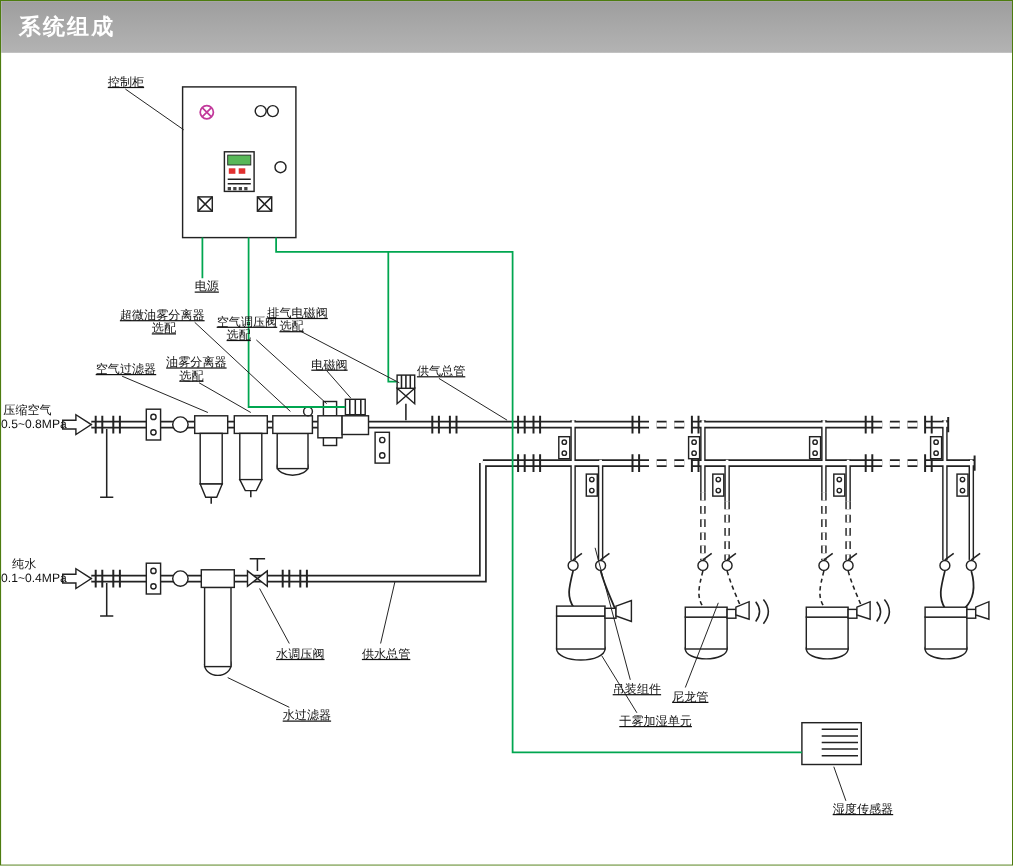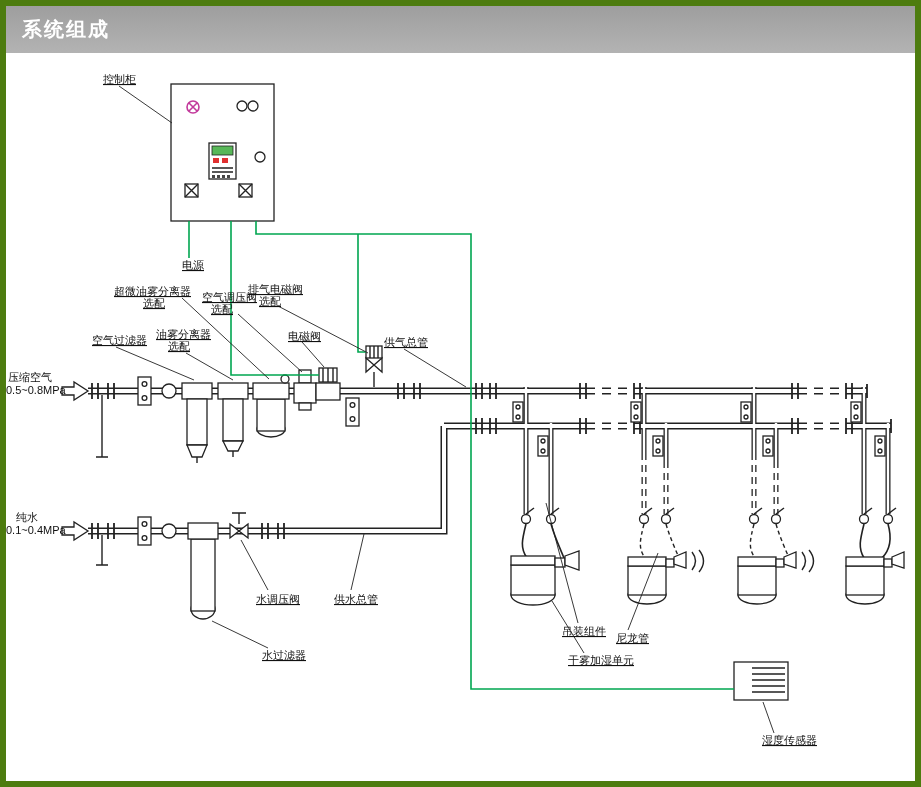--- a/index.html
+++ b/index.html
@@ -1,16 +1,16 @@
 <!DOCTYPE html>
 <html><head>
 <meta charset="utf-8">
 <style>
   html,body{margin:0;padding:0;background:#fff;}
-  #page{width:921px;height:787px;position:relative;background:#fff;border:6px solid #4d7c0f;box-sizing:border-box;overflow:hidden;
+  #page{width:921px;height:787px;position:relative;background:#fff;border:1px solid #4d7c0f;box-sizing:border-box;overflow:hidden;
         font-family:"Liberation Sans","DejaVu Sans",sans-serif;}
   #hdr{position:absolute;left:0;top:0;width:921px;height:47px;
        background:linear-gradient(#9e9e9e,#b3b3b3);display:flex;align-items:center;}
   #hdr .title{color:#ffffff;font-size:20px;font-weight:bold;letter-spacing:2px;padding-left:16px;}
   svg{position:absolute;left:0;top:47px;}
   
   .po{fill:none;stroke:#222;stroke-width:7;stroke-linejoin:miter;}
   .pod{fill:none;stroke:#222;stroke-width:7;stroke-dasharray:9 7;}
   .pi{fill:none;stroke:#fff;stroke-width:4;}
   .pid{fill:none;stroke:#fff;stroke-width:4;stroke-dasharray:9 7;}

